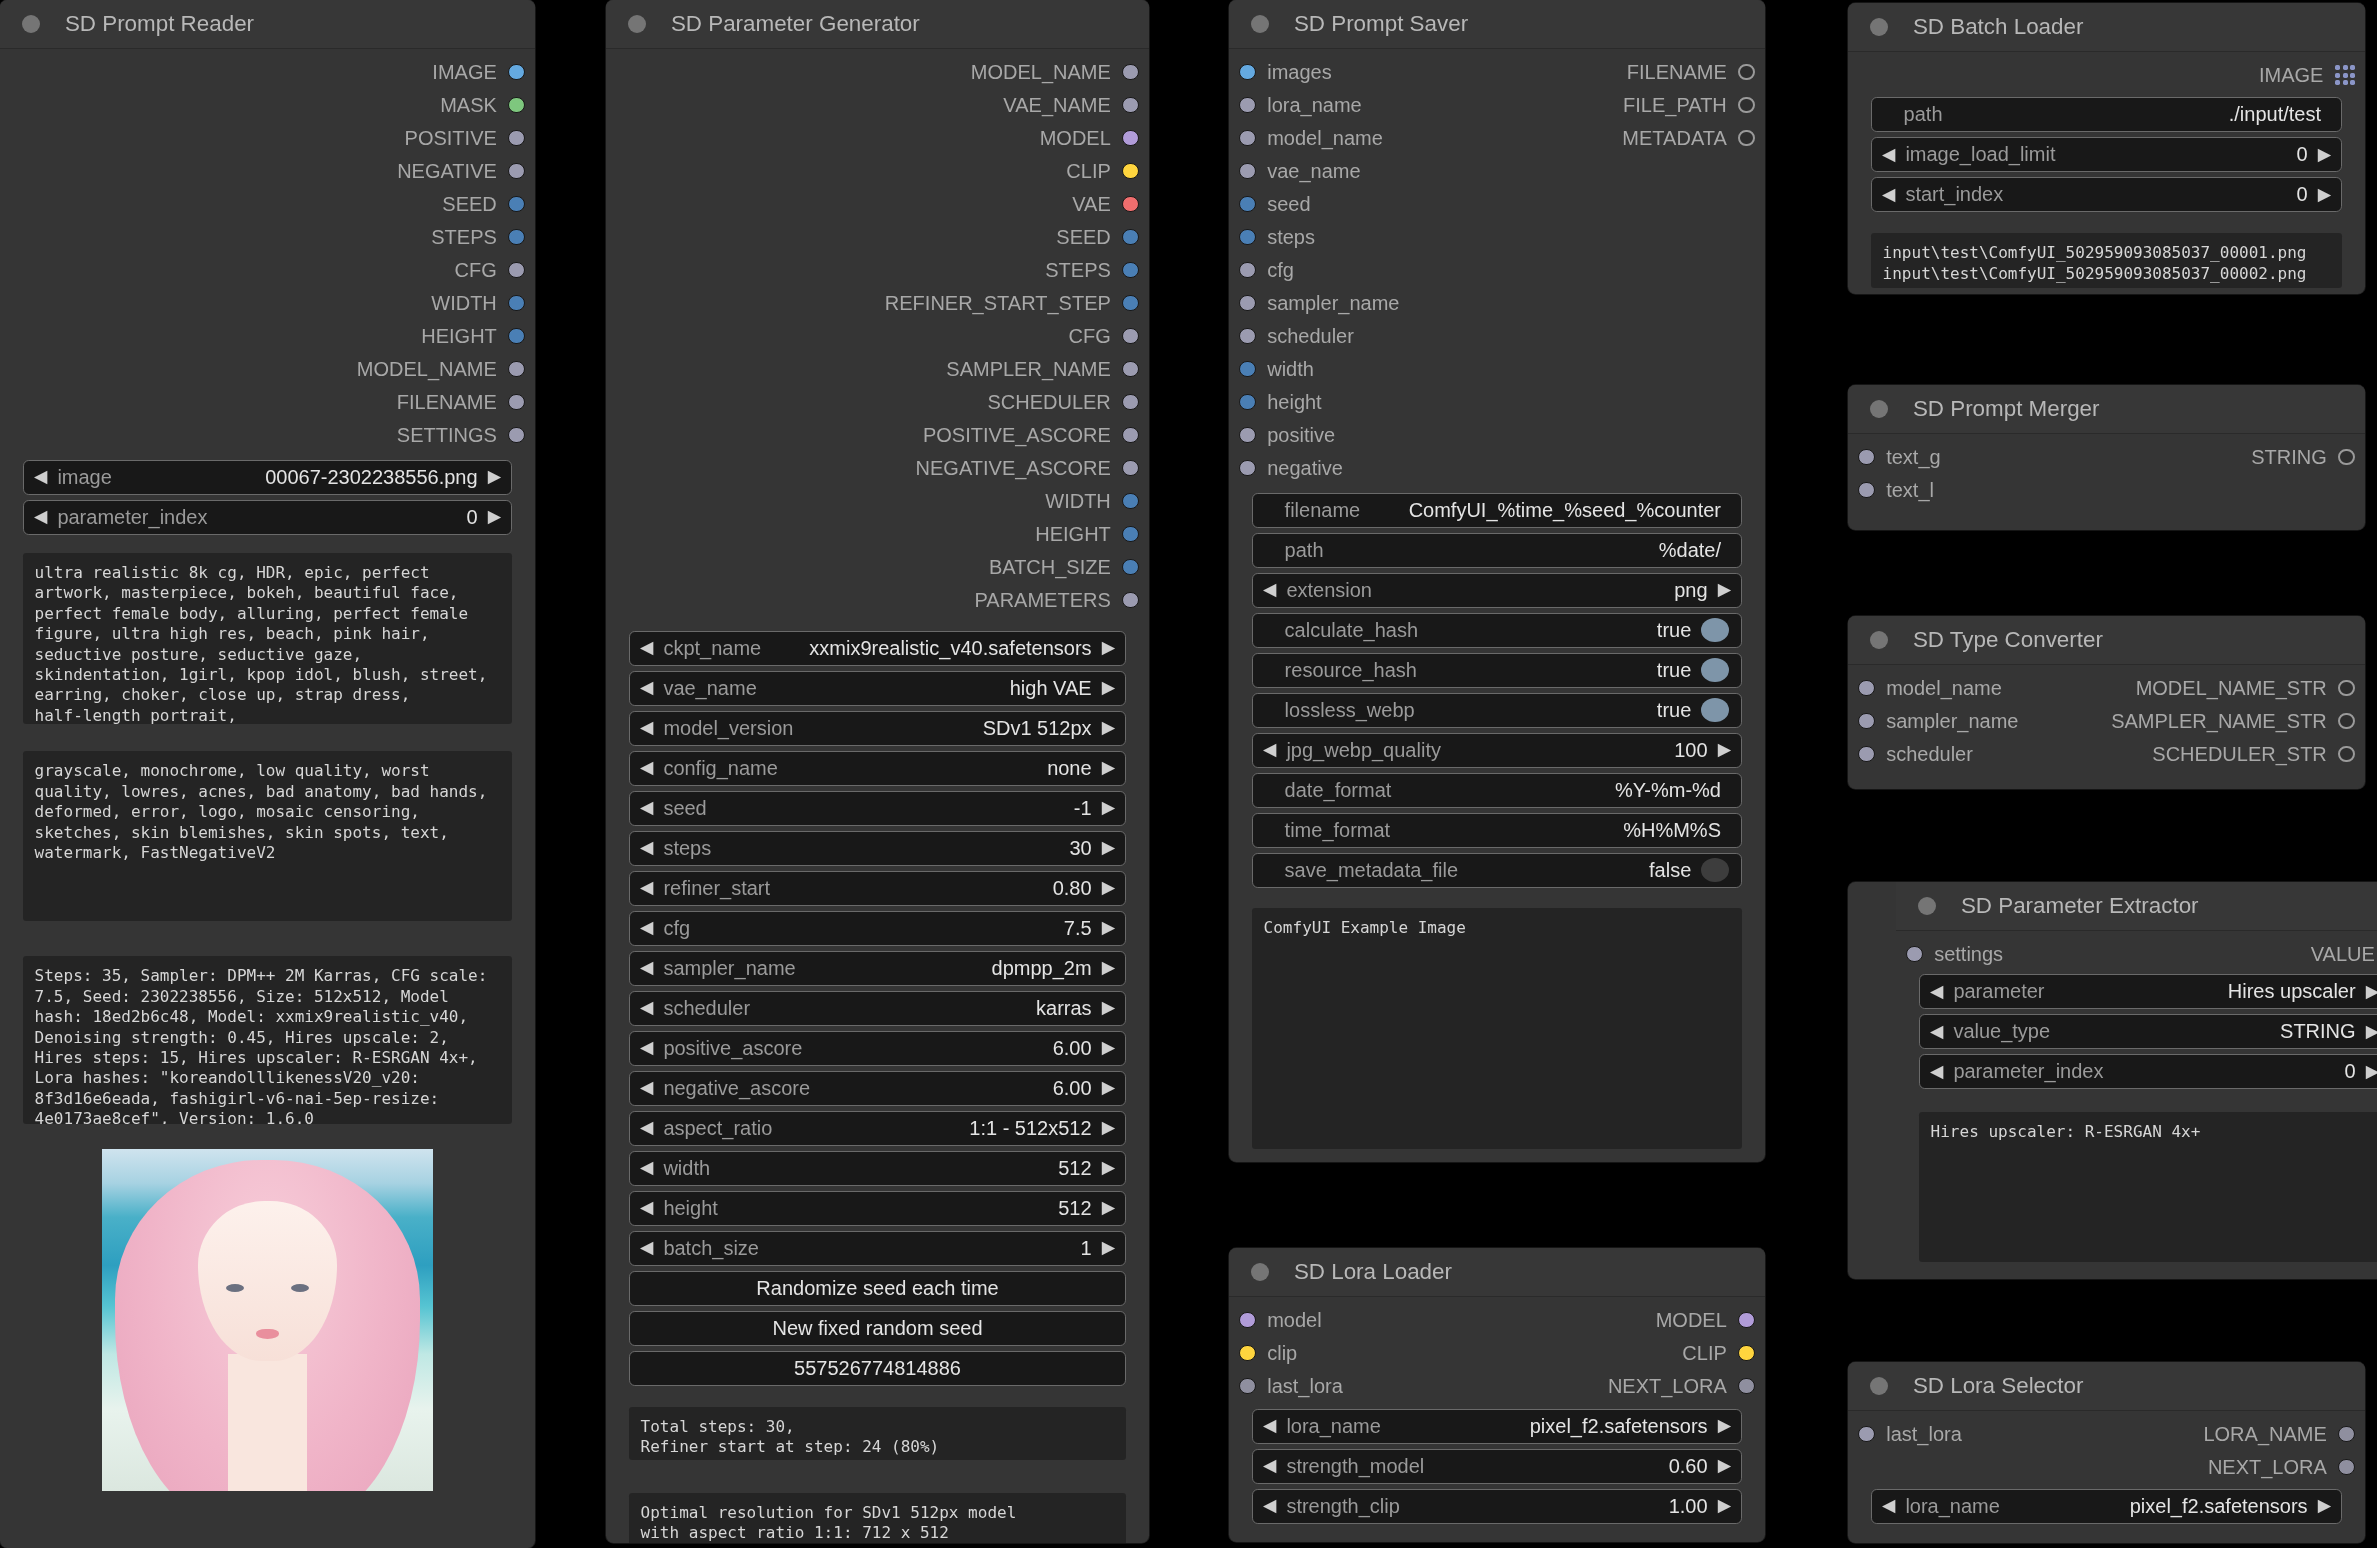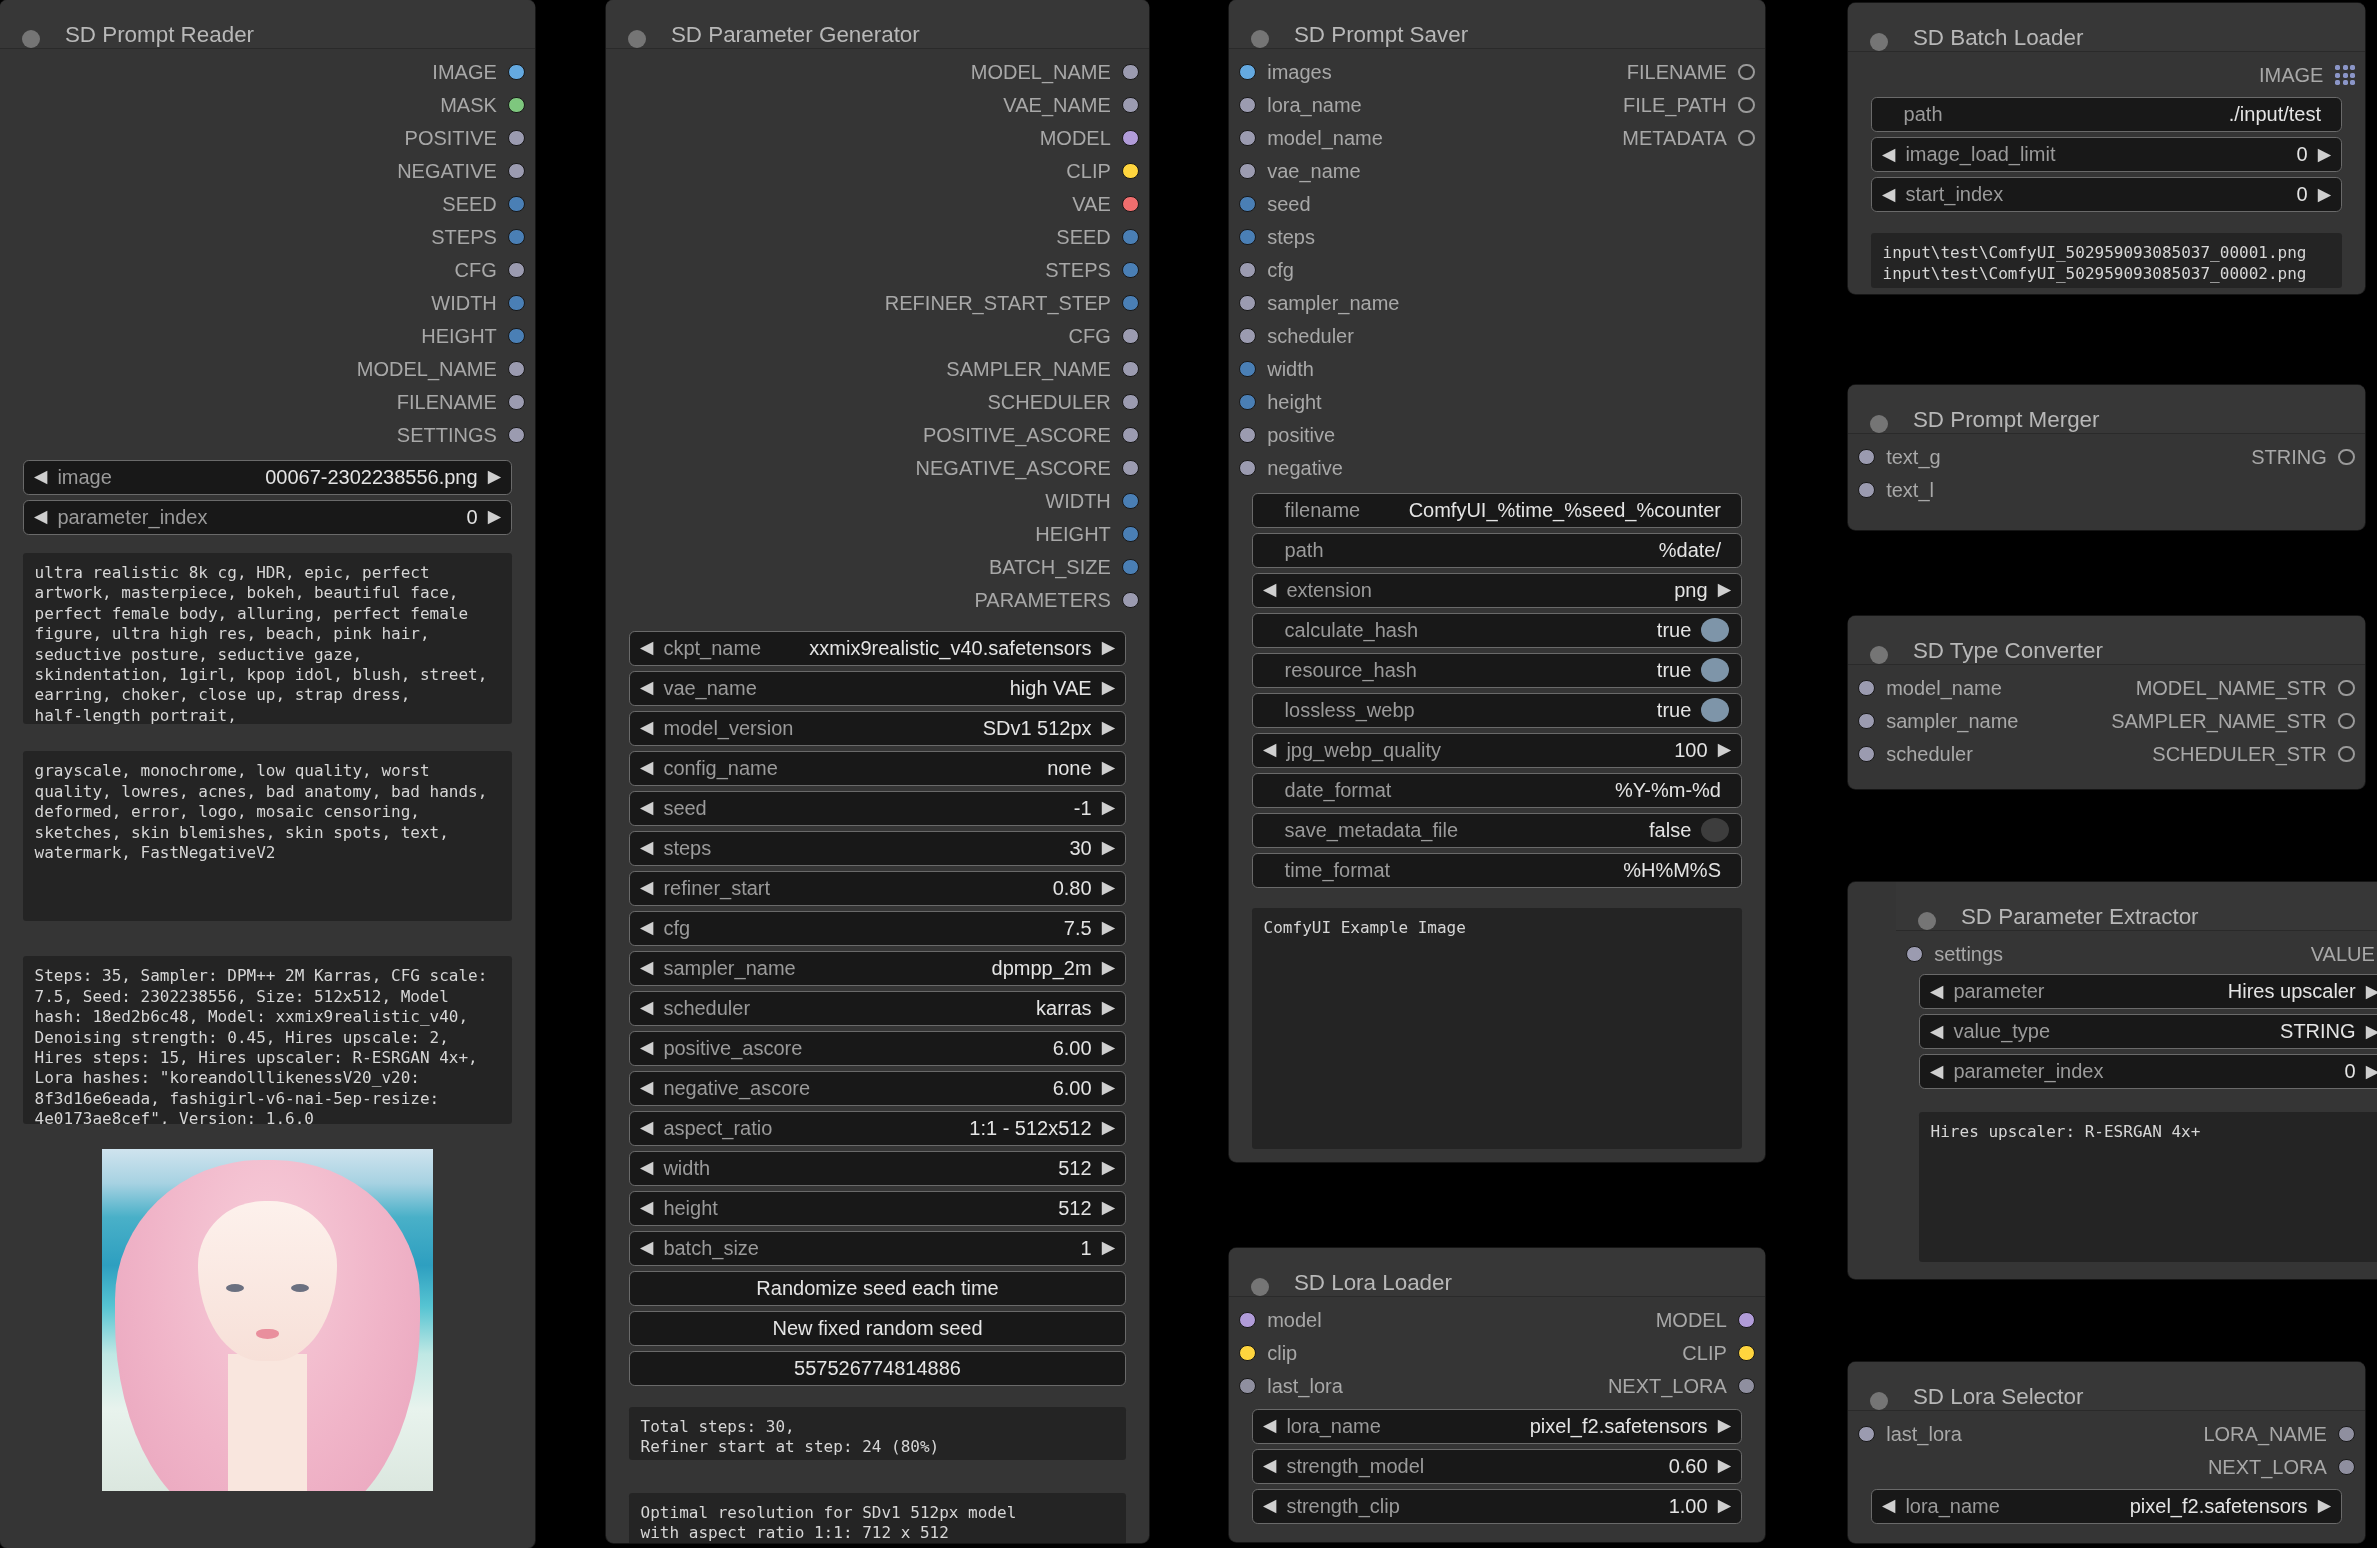--- a/index.html
+++ b/index.html
@@ -1,21 +1,21 @@
 <!DOCTYPE html>
 <html style="font-size:13.3px"><head>
 <meta charset="utf-8">
 <style>
   html,body{margin:0;padding:0;background:#000;}
   body{width:2377px;height:1548px;position:relative;overflow:hidden;
        font-family:"Liberation Sans",sans-serif;}
   #canvas{position:absolute;inset:0;background:#000;}
   .node{position:absolute;background:#353535;border-radius:7.5px;overflow:hidden;
         box-shadow:0 0 0 0.8px #1c1c1c;}
-  .node-header{height:48px;display:flex;align-items:flex-end;padding:0 21.6px;
+  .node-header{height:48px;display:flex;align-items:center;padding:0 21.6px;
         border-bottom:1.7px solid #2a2a2a;background:#373737;}
   .title-dot{width:18.3px;height:18.3px;border-radius:50%;background:#757575;
         margin-right:25px;flex:none;}
   .node-title{color:#b8b8b8;font-size:22.4px;white-space:nowrap;}
   .slots{position:relative;margin-top:6.6px;}
   .col{position:absolute;top:0;left:0;width:100%;}
   .slot-row{height:33px;display:flex;align-items:center;gap:11.6px;padding:0 10px;}
   .col-out .slot-row{justify-content:flex-end;}
   .slot-dot{width:16.6px;height:16.6px;border-radius:50%;box-sizing:border-box;
         border:1.7px solid #191919;flex:none;}
@@ -456,29 +456,29 @@
       <div class="widget combo">
         <span class="w-arrow">◀</span>
         <span class="w-label">jpg_webp_quality</span>
         <span class="w-value">100</span>
         <span class="w-arrow">▶</span>
       </div>
       <div class="widget text noarrow">
         <span class="w-label">date_format</span>
         <span class="w-value">%Y-%m-%d</span>
       </div>
+      <div class="widget text noarrow">
+        <span class="w-label">time_format</span>
+        <span class="w-value">%H%M%S</span>
+      </div>
       <div class="widget toggle noarrow">
         <span class="w-label">save_metadata_file</span>
         <span class="w-value">false</span>
         <span class="toggle-dot off"></span>
       </div>
-      <div class="widget text noarrow">
-        <span class="w-label">time_format</span>
-        <span class="w-value">%H%M%S</span>
-      </div>
       <div class="textbox" style="margin-top: 20px; height: 241px;">ComfyUI Example Image</div>
     </div>
     <div class="node" style="left: 1229px; top: 1248px; width: 536px; height: 294px;">
       <div class="node-header">
         <div class="title-dot"></div>
         <div class="node-title">SD Lora Loader</div>
       </div>
       <div class="slots" style="height: 100px;">
         <div class="col col-in">
           <div class="slot-row">

